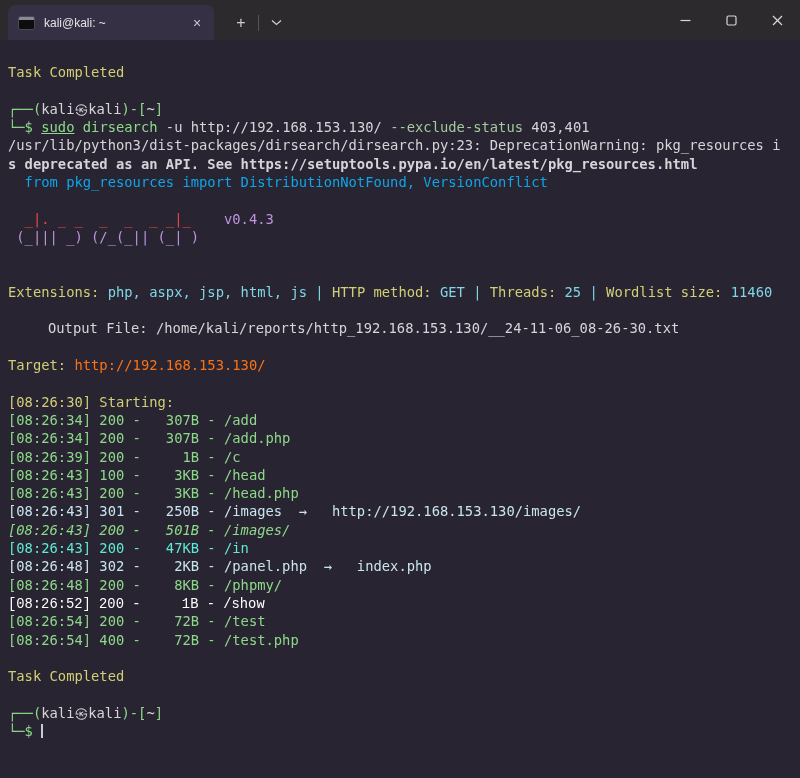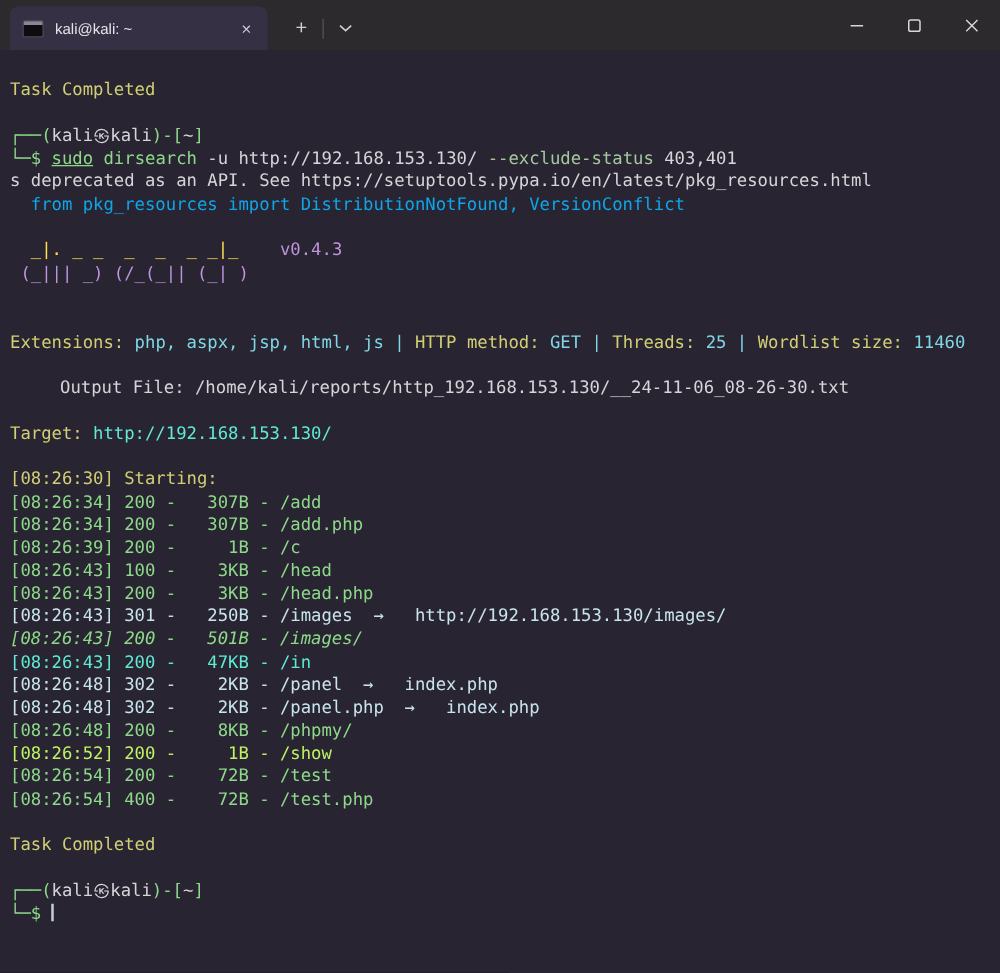--- a/index.html
+++ b/index.html
@@ -77,46 +77,46 @@
       </button>
     </div>
   </div>
 
   <div class="terminal" style="background: rgb(41, 36, 49);">
       <div class="tline">&nbsp;</div>
       <div class="tline"><span style="color: rgb(209, 207, 117);">Task Completed</span></div>
       <div class="tline">&nbsp;</div>
       <div class="tline"><span style="color: rgb(141, 217, 138);">┌──(</span><span style="color: rgb(215, 212, 217);">kali㉿kali</span><span style="color: rgb(141, 217, 138);">)-[</span><span style="color: rgb(215, 212, 217);">~</span><span style="color: rgb(141, 217, 138);">]</span></div>
       <div class="tline"><span style="color: rgb(141, 217, 138);">└─$ </span><span style="color: rgb(141, 217, 138); text-decoration: underline;">sudo</span><span style="color: rgb(215, 212, 217);"> </span><span style="color: rgb(141, 217, 138);">dirsearch</span><span style="color: rgb(215, 212, 217);"> -u http://192.168.153.130/ </span><span style="color: rgb(163, 202, 157);">--exclude-status</span><span style="color: rgb(215, 212, 217);"> 403,401</span></div>
-      <div class="tline"><span style="color: rgb(215, 212, 217);">s deprecated as an API. See https://setuptools.pypa.io/en/latest/pkg_resources.html</span></div>
+      <div class="tline"><span style="color: rgb(215, 212, 217);">/usr/lib/python3/dist-packages/dirsearch/dirsearch.py:23: DeprecationWarning: pkg_resources i</span></div>
+      <div class="tline"><span style="color: rgb(215, 212, 217); font-weight: bold;">s deprecated as an API. See https://setuptools.pypa.io/en/latest/pkg_resources.html</span></div>
       <div class="tline"><span style="color: #0ea5e9;">  from pkg_resources import DistributionNotFound, VersionConflict</span></div>
       <div class="tline">&nbsp;</div>
-      <div class="tline"><span style="color: #fde047;">  _|. _ _  _  _  _ _|_    </span><span style="color: rgb(189, 148, 222);">v0.4.3</span></div>
+      <div class="tline"><span style="color: #ef4444;">  _|. _ _  _  _  _ _|_    </span><span style="color: rgb(189, 148, 222);">v0.4.3</span></div>
       <div class="tline"><span style="color: rgb(189, 148, 222);"> (_||| _) (/_(_|| (_| )</span></div>
       <div class="tline">&nbsp;</div>
       <div class="tline">&nbsp;</div>
       <div class="tline"><span style="color: rgb(209, 207, 117);">Extensions: </span><span style="color: rgb(127, 214, 229);">php, aspx, jsp, html, js</span><span style="color: rgb(127, 214, 229);"> | </span><span style="color: rgb(209, 207, 117);">HTTP method: </span><span style="color: rgb(127, 214, 229);">GET</span><span style="color: rgb(127, 214, 229);"> | </span><span style="color: rgb(209, 207, 117);">Threads: </span><span style="color: rgb(127, 214, 229);">25</span><span style="color: rgb(127, 214, 229);"> | </span><span style="color: rgb(209, 207, 117);">Wordlist size: </span><span style="color: rgb(127, 214, 229);">11460</span></div>
       <div class="tline">&nbsp;</div>
       <div class="tline"><span style="color: rgb(215, 212, 217); margin-left: 40px;">Output File: /home/kali/reports/http_192.168.153.130/__24-11-06_08-26-30.txt</span></div>
       <div class="tline">&nbsp;</div>
-      <div class="tline"><span style="color: rgb(209, 207, 117);">Target: </span><span style="color: #5eead4; margin-top: 20px;">http://192.168.153.130/</span></div>
+      <div class="tline"><span style="color: rgb(209, 207, 117);">Target: </span><span style="color: #f97316; margin-top: 20px;">http://192.168.153.130/</span></div>
       <div class="tline">&nbsp;</div>
       <div class="tline"><span style="color: rgb(209, 207, 117);">[08:26:30] Starting: </span></div>
       <div class="tline"><span style="color: rgb(141, 217, 138);">[08:26:34] 200 -   307B - /add</span></div>
       <div class="tline"><span style="color: rgb(141, 217, 138);">[08:26:34] 200 -   307B - /add.php</span></div>
       <div class="tline"><span style="color: rgb(141, 217, 138);">[08:26:39] 200 -     1B - /c</span></div>
       <div class="tline"><span style="color: rgb(141, 217, 138);">[08:26:43] 100 -    3KB - /head</span></div>
       <div class="tline"><span style="color: rgb(141, 217, 138); text-align: center;">[08:26:43] 200 -    3KB - /head.php</span></div>
       <div class="tline"><span style="color: rgb(200, 228, 237);">[08:26:43] 301 -   250B - /images  →   http://192.168.153.130/images/</span></div>
       <div class="tline"><span style="color: rgb(141, 217, 138); font-style: italic;">[08:26:43] 200 -   501B - /images/</span></div>
       <div class="tline"><span style="color: #5eead4; margin-top: 30px;">[08:26:43] 200 -   47KB - /in</span></div>
-      <div class="tline"><span style="color: rgb(200, 228, 237);">[08:26:48] 302 -    2KB - /panel  →   index.php</span></div>
       <div class="tline"><span style="color: rgb(200, 228, 237);">[08:26:48] 302 -    2KB - /panel.php  →   index.php</span></div>
       <div class="tline"><span style="color: rgb(141, 217, 138);">[08:26:48] 200 -    8KB - /phpmy/</span></div>
-      <div class="tline"><span style="color: #bef264;">[08:26:52] 200 -     1B - /show</span></div>
+      <div class="tline"><span style="color: #ffffff; font-family: Liberation Mono, monospace;">[08:26:52] 200 -     1B - /show</span></div>
       <div class="tline"><span style="color: rgb(141, 217, 138);">[08:26:54] 200 -    72B - /test</span></div>
       <div class="tline"><span style="color: rgb(141, 217, 138);">[08:26:54] 400 -    72B - /test.php</span></div>
       <div class="tline">&nbsp;</div>
       <div class="tline"><span style="color: rgb(209, 207, 117);">Task Completed</span></div>
       <div class="tline">&nbsp;</div>
       <div class="tline"><span style="color: rgb(141, 217, 138);">┌──(</span><span style="color: rgb(215, 212, 217);">kali㉿kali</span><span style="color: rgb(141, 217, 138);">)-[</span><span style="color: rgb(215, 212, 217);">~</span><span style="color: rgb(141, 217, 138);">]</span></div>
       <div class="tline"><span style="color: rgb(141, 217, 138);">└─$ </span><span class="cursor" style="background: rgb(195, 205, 217);"></span></div>
     </div>
 
 </div>

